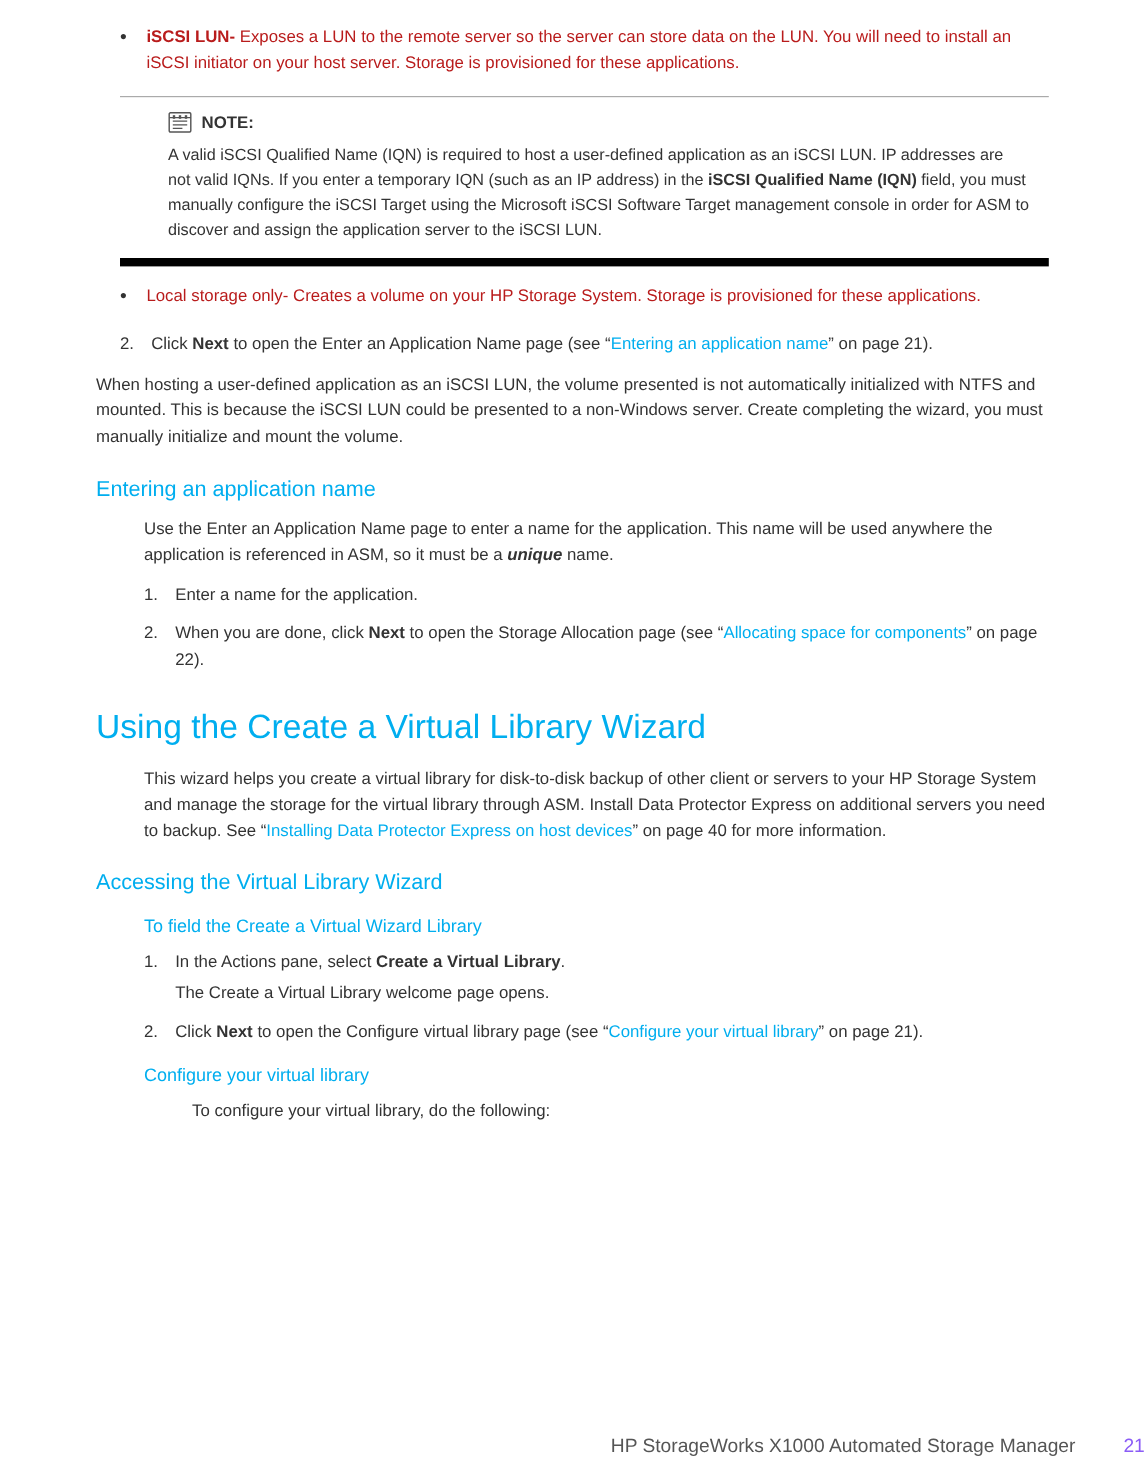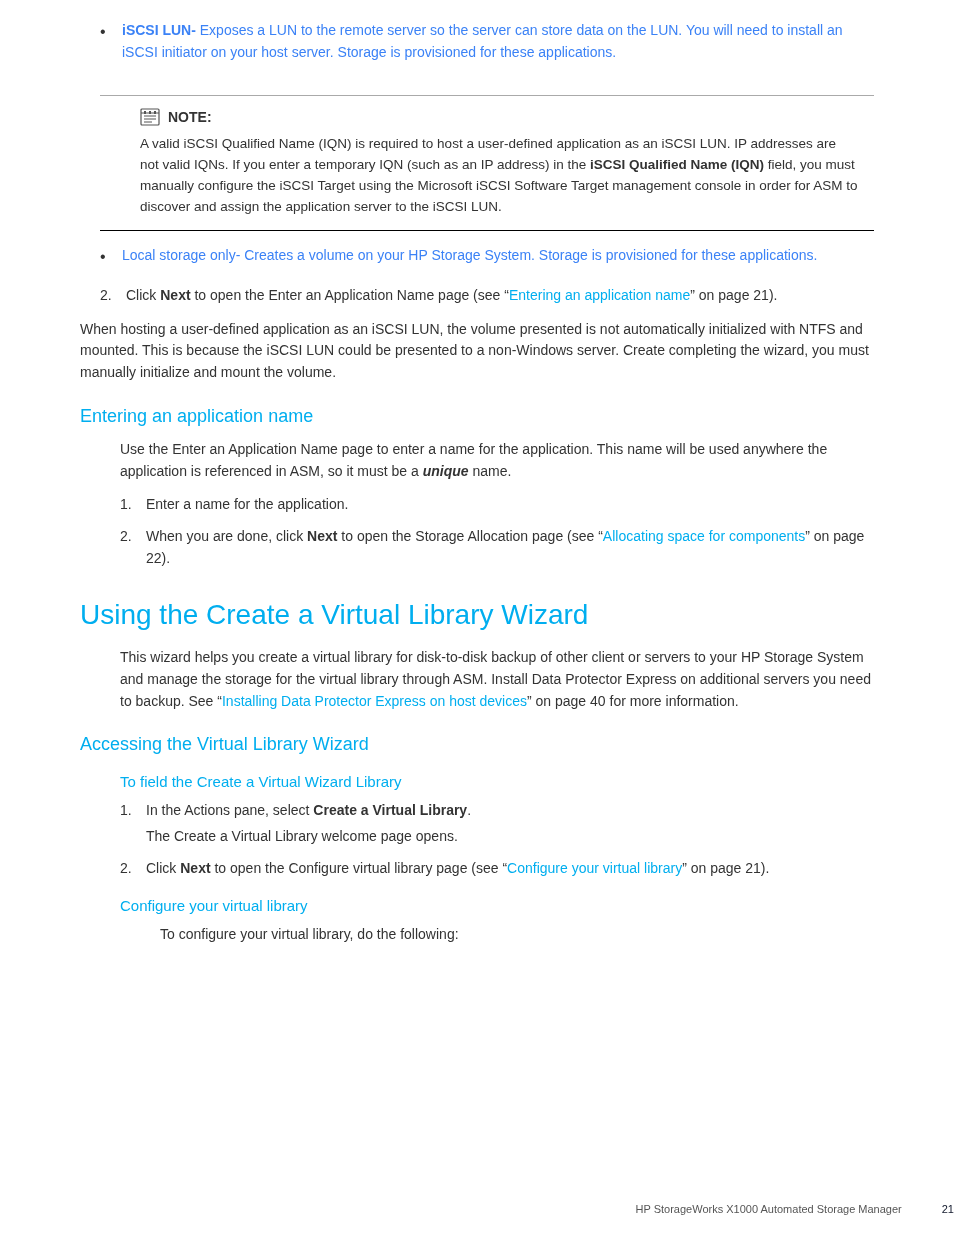--- a/index.html
+++ b/index.html
@@ -25,27 +25,27 @@
       padding-left: 20px;
     }
     .bullet-dot {
       min-width: 16px;
       margin-right: 6px;
       font-size: 16px;
       line-height: 1.5;
     }
     .bullet-text {
       line-height: 1.55;
-      color: #3b82f6;
+      color: #b91c1c;
     }
     .note-box {
       border-top: 1px solid #aaa;
-      border-bottom: 1px solid #000000;
+      border-bottom: 7px solid #000000;
       padding: 12px 16px;
-      margin: 32px 0 14px 20px;
+      margin: 17px 0 14px 20px;
     }
     .note-header {
       display: flex;
       align-items: center;
       margin-bottom: 8px;
     }
     .note-icon {
       display: inline-block;
       width: 20px;
       height: 18px;
@@ -114,32 +114,32 @@
     .bold { font-weight: bold; }
     .italic { font-style: italic; font-weight: bold; }
     .page-footer {
       position: absolute;
       bottom: 20px;
       left: 0;
       right: 0;
       display: flex;
       justify-content: center;
       align-items: center;
-      font-size: 11px;
+      font-size: 16px;
       color: #555;
     }
     .footer-title {
       flex: 1;
       text-align: right;
       padding-right: 20px;
       color: #555;
     }
     .footer-page {
       padding-left: 20px;
-      color: #0f172a;
+      color: #8b5cf6;
       min-width: 30px;
     }
   </style>
 </head>
 <body>
 
 <div class="page-content">
 
   <div class="bullet-section">
     <div class="bullet-item">

